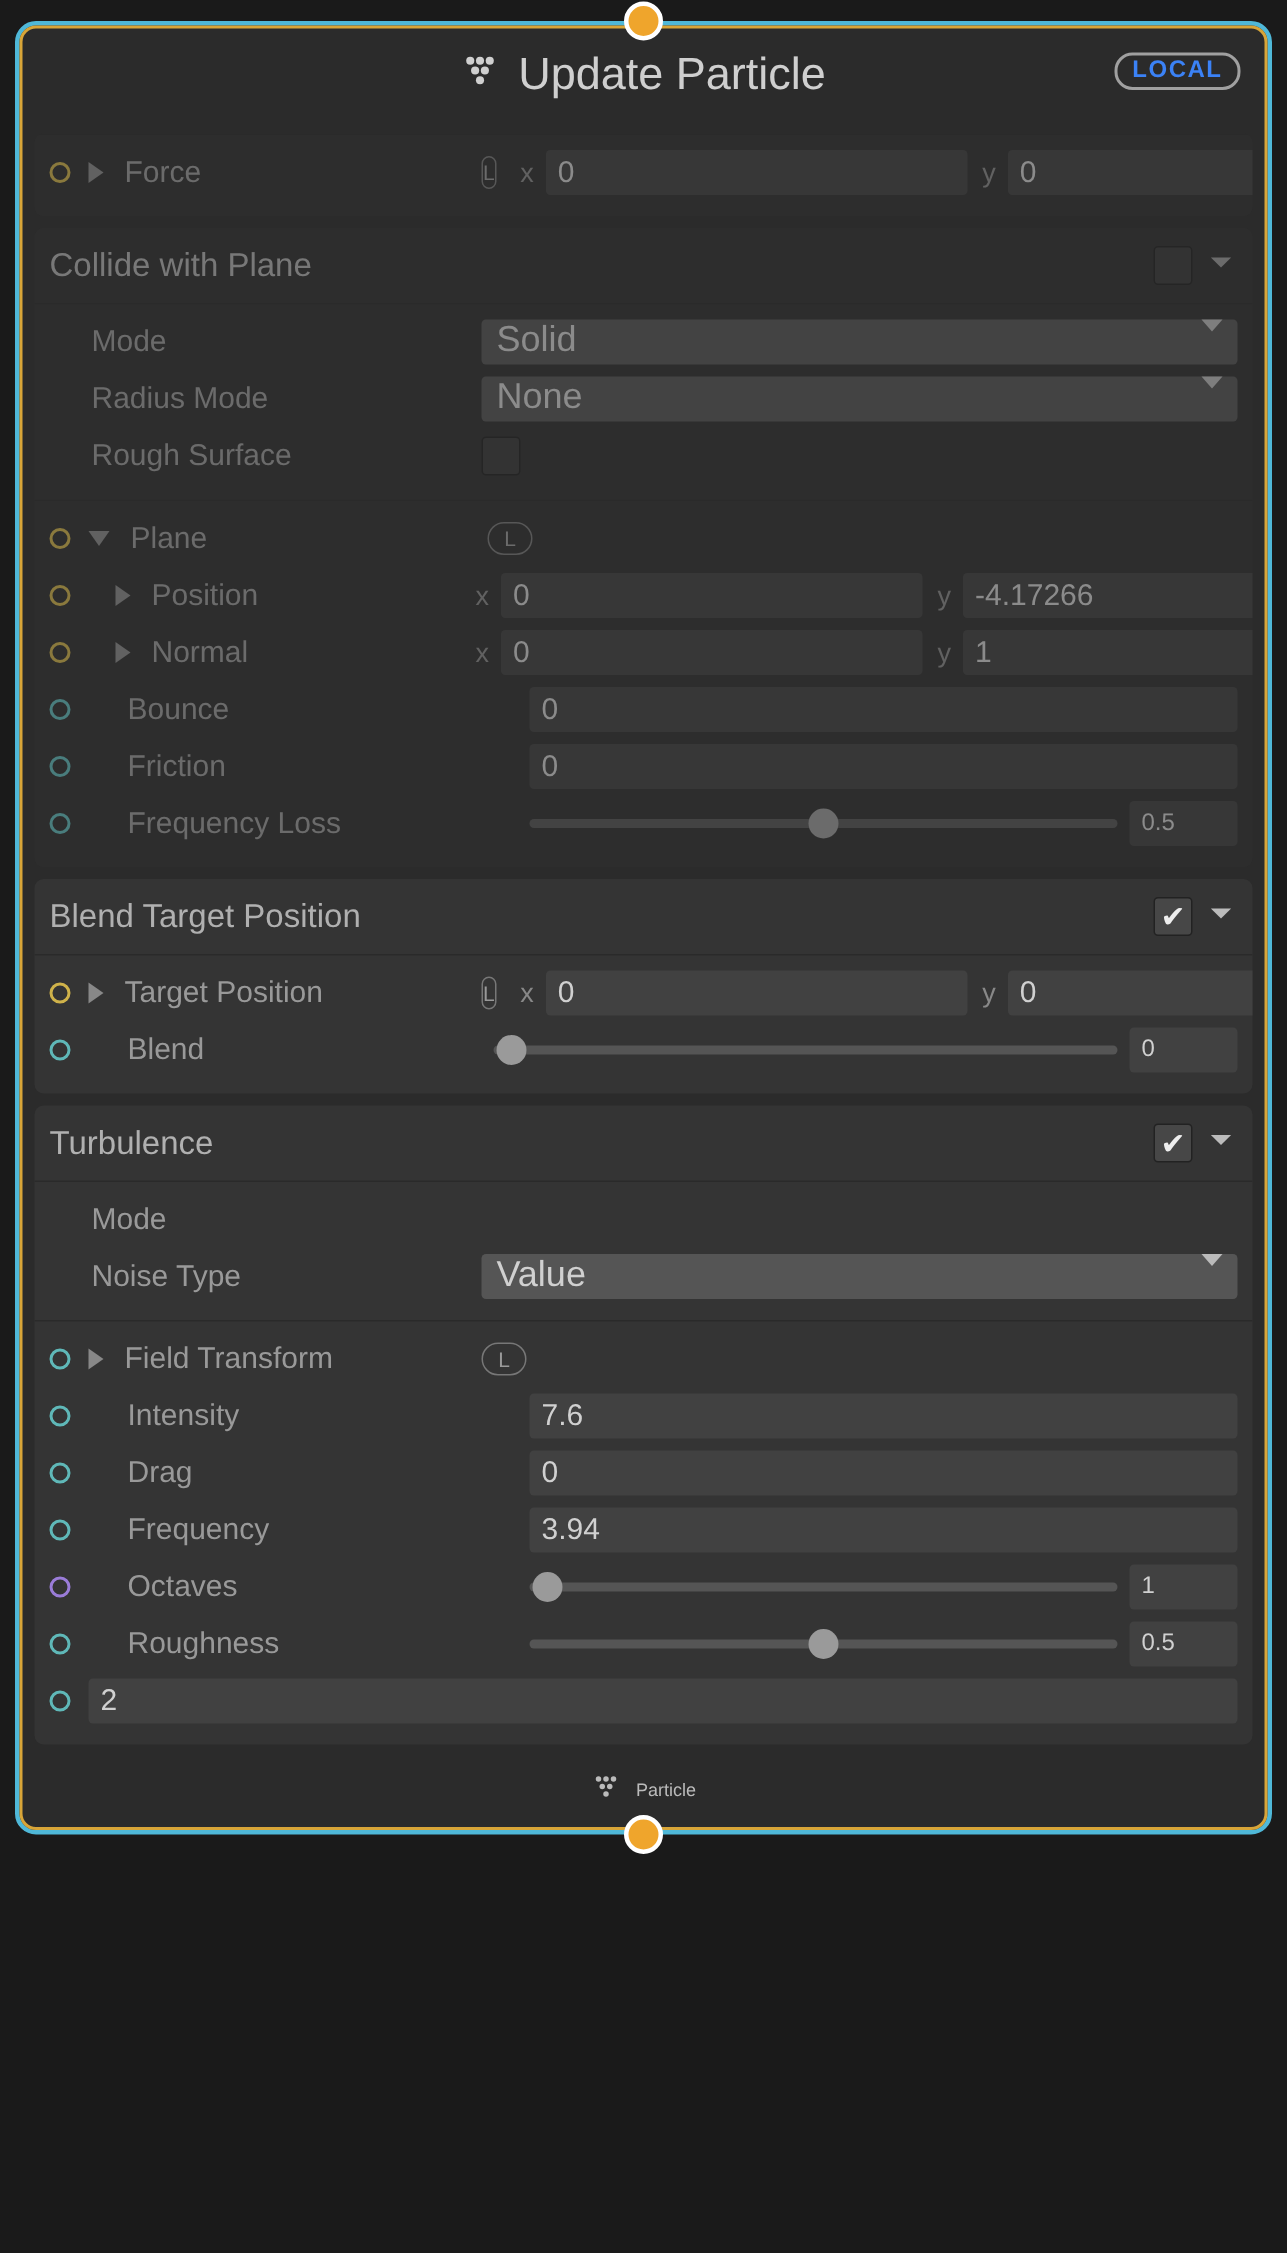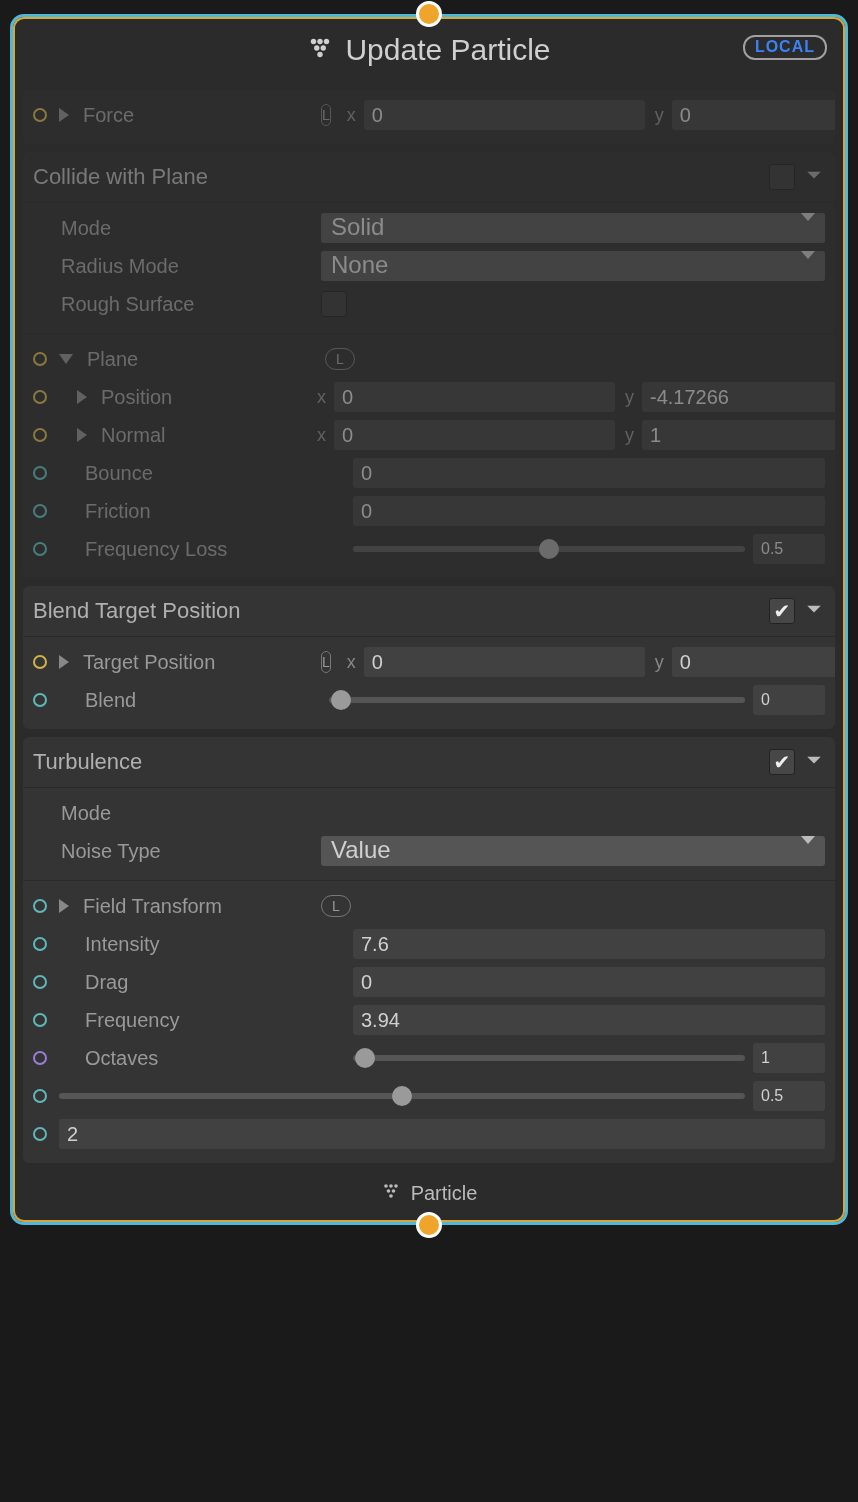--- a/index.html
+++ b/index.html
@@ -223,21 +223,21 @@
     font-size: 16px;
     display: flex; align-items: center; padding: 0 8px;
   }
   .footer {
     display: flex;
     align-items: center;
     justify-content: center;
     gap: 10px;
     padding: 10px 0 14px;
     color: #bbb;
-    font-size: 20px;
+    font-size: 12px;
   }
   .footer svg { width: 20px; height: 20px; }
 </style>
 </head>
 <body>
 
 <div class="node">
   <div class="node-inner-border"></div>
   <div class="port top"></div>
 
@@ -463,20 +463,21 @@
         <span class="label indent" style="flex:0 0 286px">Octaves</span>
         <div class="slider-wrap">
           <div class="slider">
               <div class="thumb" style="left:3%"></div>
             </div>
           <div class="slider-val">1</div>
         </div>
       </div>
       <div class="row">
         <span class="port-dot cyan"></span>
+        <span class="label indent" style="flex:0 0 286px">Roughness</span>
         <div class="slider-wrap">
           <div class="slider">
               <div class="thumb" style="left:50%"></div>
             </div>
           <div class="slider-val">0.5</div>
         </div>
       </div>
       <div class="row">
         <span class="port-dot cyan"></span>
         <div class="controls">

